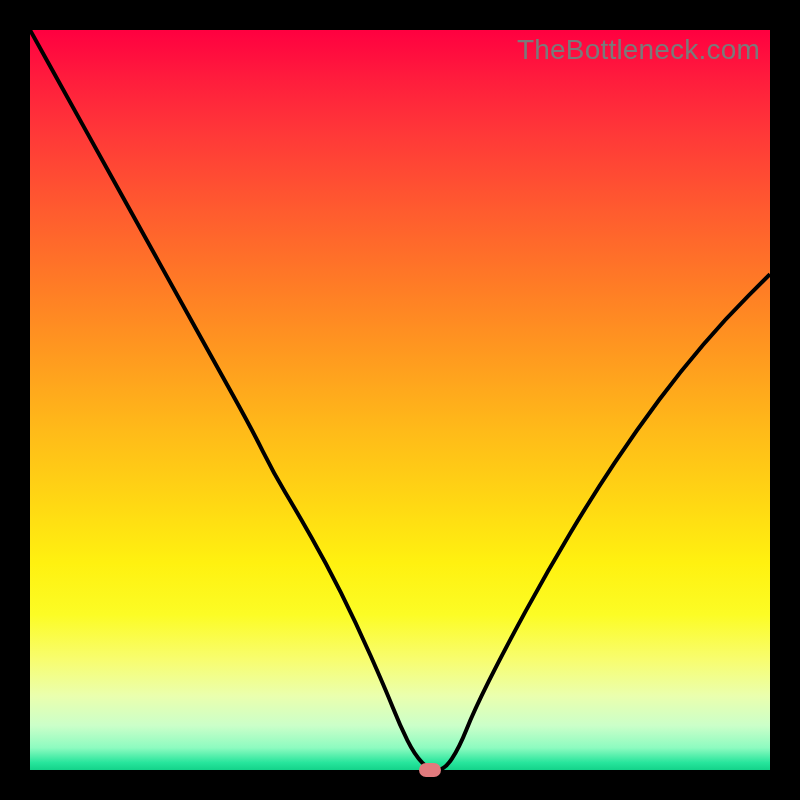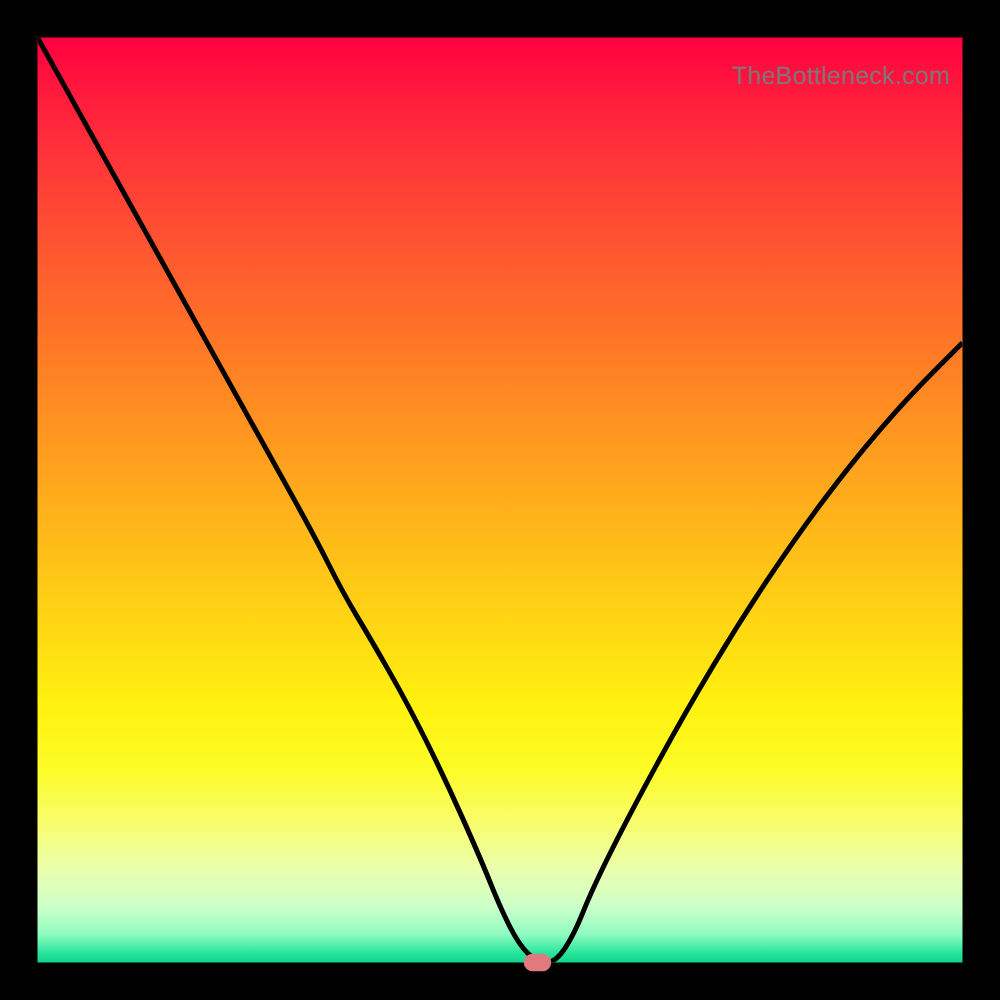--- a/index.html
+++ b/index.html
@@ -38,24 +38,24 @@
       #f8fd6e 85%,
       #eaffae 90%,
       #cbffc9 94%,
       #8dfbc0 97%,
       #27e59c 99%,
       #14d38a 100%
     );
   }
   .watermark {
     position: absolute;
-    top: 20px;
+    top: 4px;
     right: 10px;
     color: #7a7a7a;
-    font-size: 20px;
+    font-size: 28px;
     font-weight: 500;
     letter-spacing: 0.2px;
     user-select: none;
   }
   svg.curve {
     position: absolute;
     left: 0;
     top: 0;
     width: 740px;
     height: 740px;

